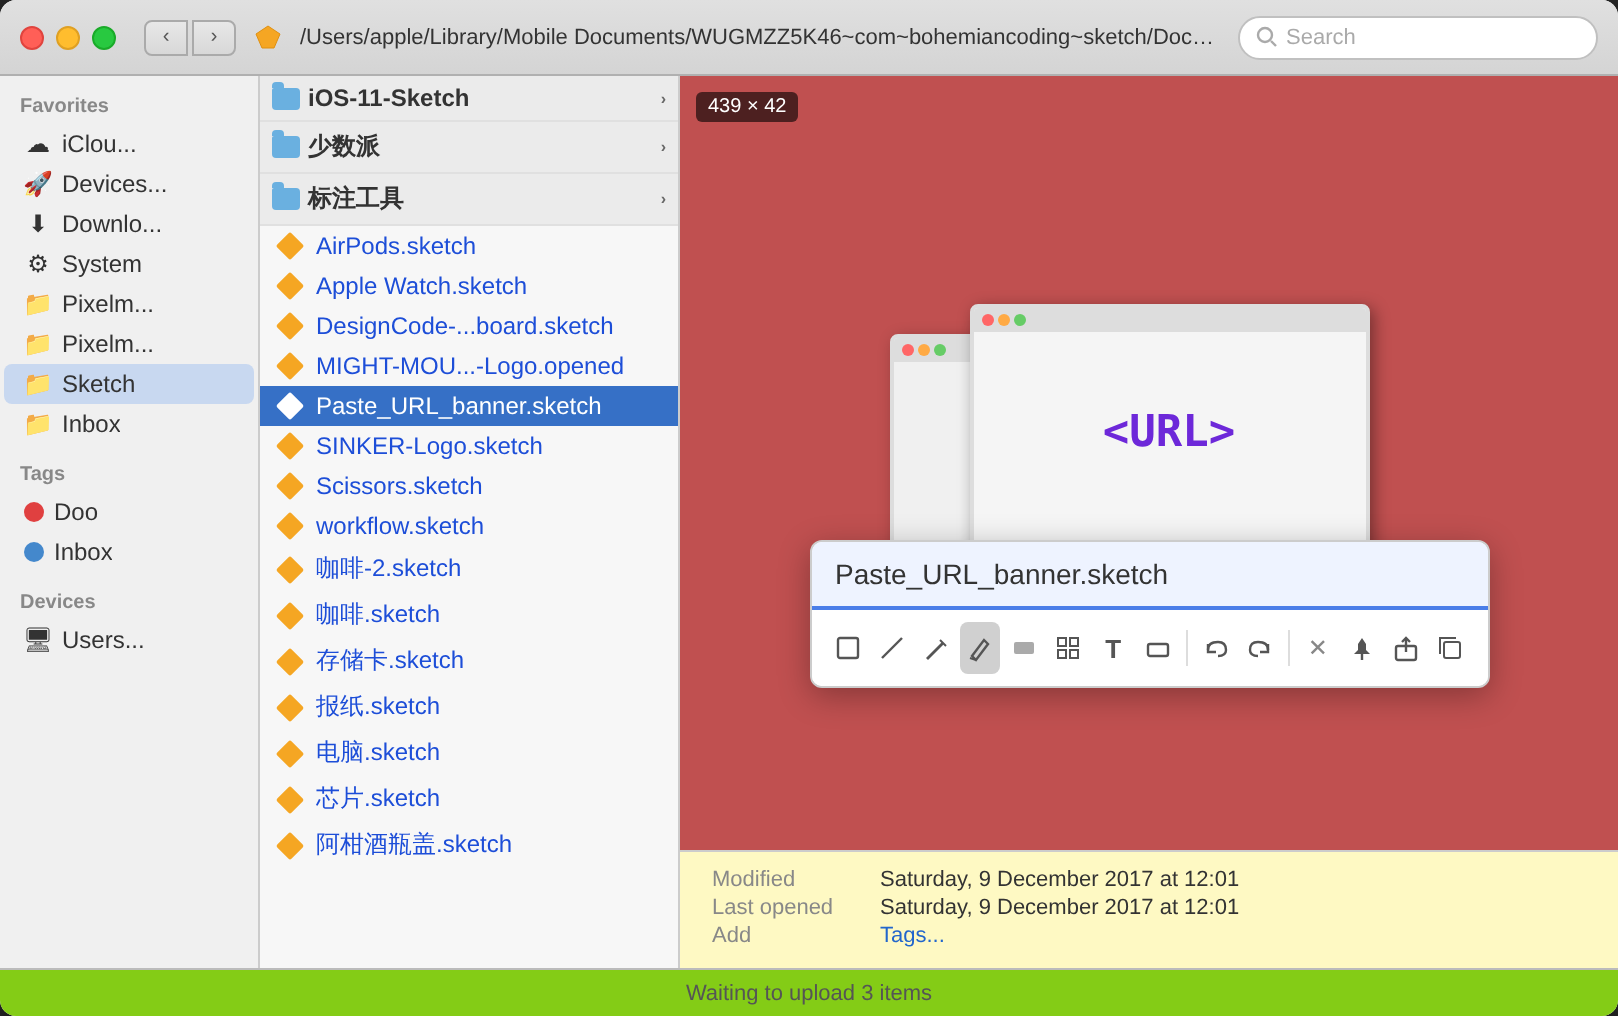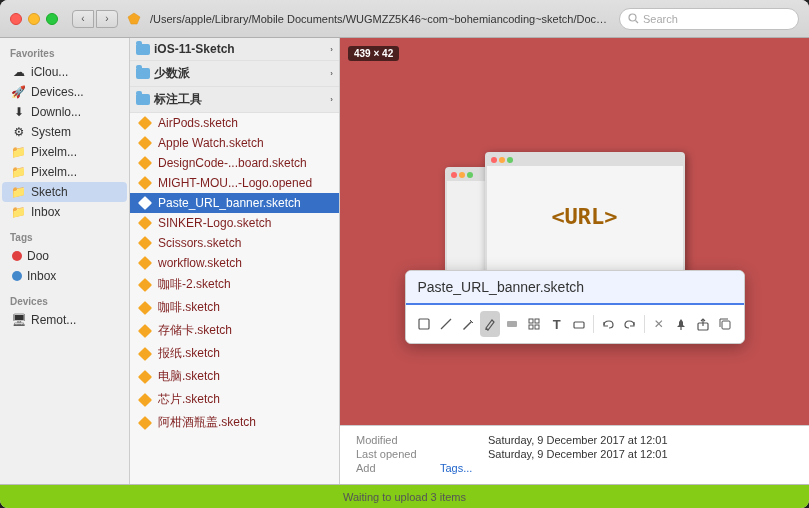--- a/index.html
+++ b/index.html
@@ -200,21 +200,21 @@
       margin-left: auto;
     }
 
     .file-item {
       display: flex;
       align-items: center;
       padding: 3px 8px;
       gap: 6px;
       cursor: pointer;
       font-size: 12px;
-      color: #7f1d1d;
+      color: #1d4ed8;
     }
     .file-item.selected { background: #3670c6; color: white; }
 
     .sketch-icon {
       width: 14px;
       height: 14px;
       border-radius: 2px;
       flex-shrink: 0;
       display: flex;
       align-items: center;
@@ -279,34 +279,33 @@
       border-radius: 4px;
       box-shadow: 2px 2px 8px rgba(0,0,0,0.4);
       display: flex;
       align-items: center;
       justify-content: center;
     }
 
     .url-text-big {
       font-size: 22px;
       font-weight: bold;
-      color: #a16207;
+      color: #6d28d9;
       font-family: monospace;
     }
 
     .dimension-badge {
       position: absolute;
       top: 8px;
       left: 8px;
       background: rgba(0,0,0,0.6);
       color: white;
       font-size: 10px;
       padding: 2px 6px;
       border-radius: 3px;
-      font-weight: bold;
     }
 
     
     .rename-popup {
       position: absolute;
       bottom: 140px;
       left: 50%;
       transform: translateX(-50%);
       background: white;
       border: 1px solid #ccc;
@@ -354,34 +353,34 @@
 
     .tb-divider {
       width: 1px;
       height: 18px;
       background: #ddd;
       margin: 0 2px;
     }
 
     
     .info-panel {
-      background: #ffffff;
+      background: #fef9c3;
       border-top: 1px solid #ccc;
       padding: 8px 16px;
       font-size: 11px;
       color: #555;
     }
 
     .info-row {
       display: flex;
       gap: 4px;
       margin-bottom: 2px;
     }
     .info-label { color: #888; min-width: 80px; }
-    .info-value { color: #333; margin-left: 48px; }
+    .info-value { color: #333; }
     .info-link { color: #2266cc; cursor: pointer; }
 
     
     .status-bar {
       height: 24px;
       background: #84cc16;
       border-top: 1px solid #bbb;
       display: flex;
       align-items: center;
       justify-content: center;
@@ -467,21 +466,21 @@
         <span class="sidebar-label">Doo</span>
       </div>
       <div class="sidebar-item">
         <div class="tag-dot" style="background:#4488cc"></div>
         <span class="sidebar-label">Inbox</span>
       </div>
 
       <div class="sidebar-section-label">Devices</div>
       <div class="sidebar-item">
         <div class="sidebar-icon">🖥</div>
-        <span class="sidebar-label">Remot...</span>
+        <span class="sidebar-label">Users...</span>
       </div>
     </div>
 
     <div class="file-list">
 
       <div class="file-group">
         <div class="file-group-header">
           <div class="folder-icon"></div>
           <span style="font-size:12px;color:#333">iOS-11-Sketch</span>
           <span class="chevron-right">›</span>

